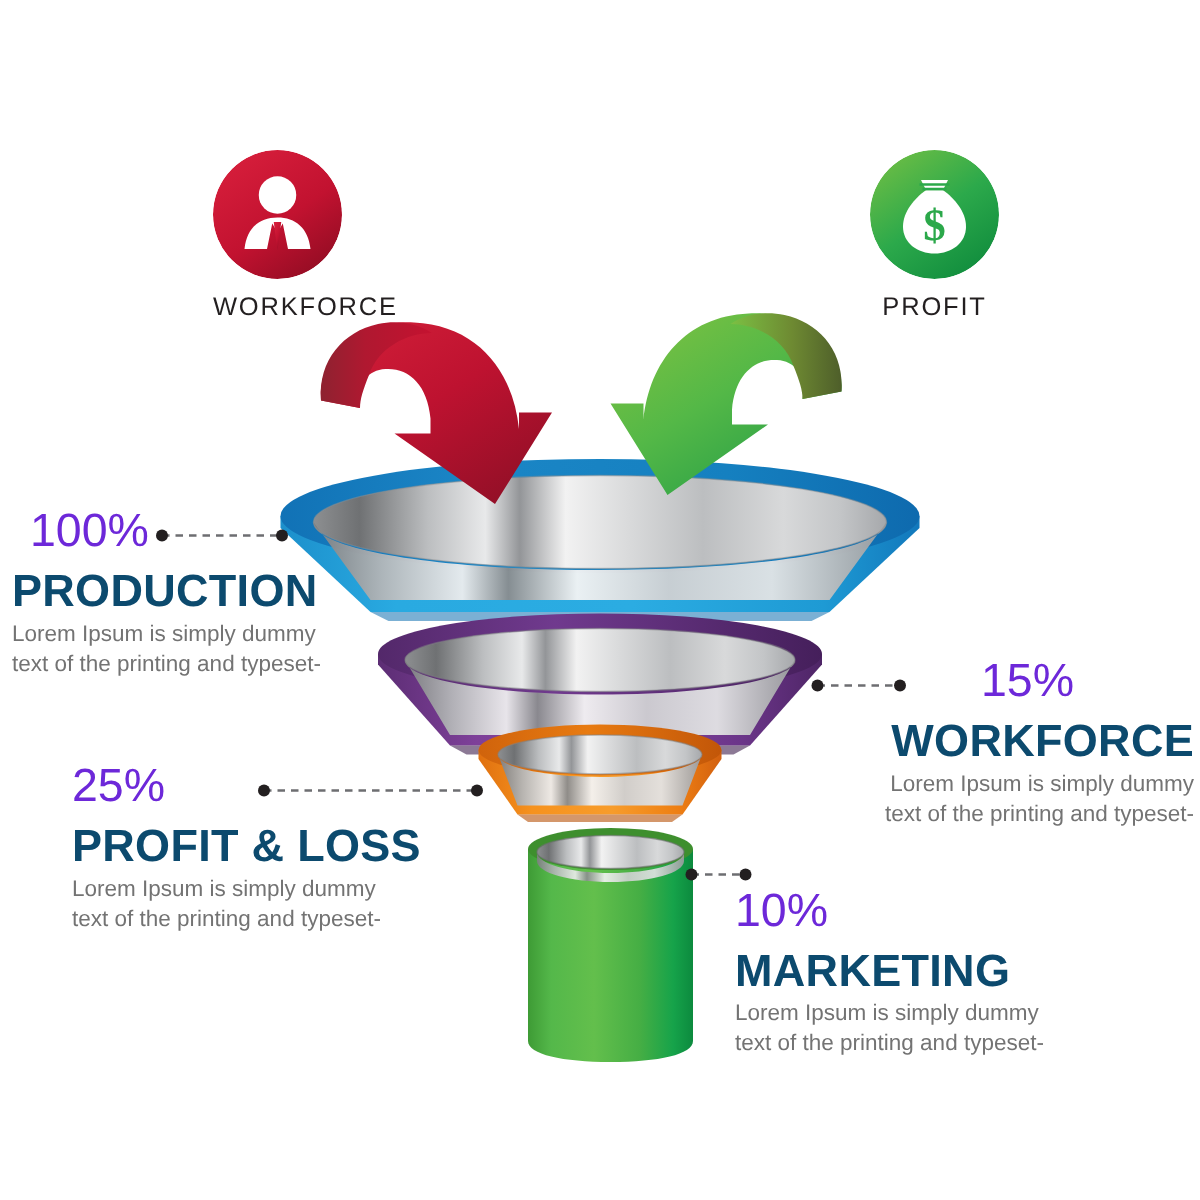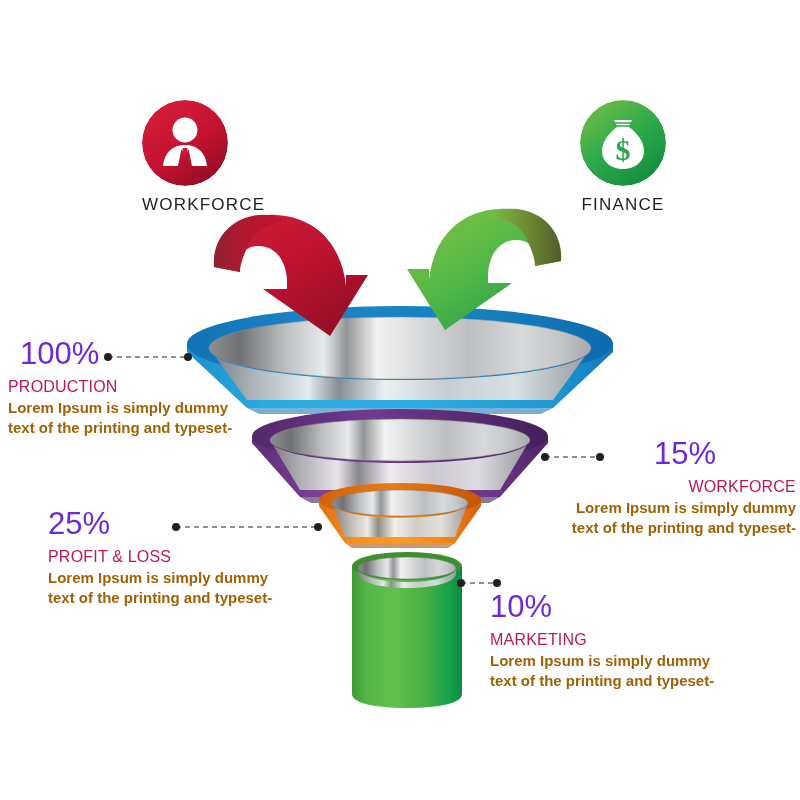--- a/index.html
+++ b/index.html
@@ -33,32 +33,32 @@
   }
   .pct {
     font-size: 31px;
     font-weight: 400;
     color: #6d28d9;
     letter-spacing: 0px;
     line-height: 1;
     white-space: nowrap;
   }
   .cat-title {
-    font-size: 16px;
-    font-weight: 400;
-    color: #be185d;
+    font-size: 30px;
+    font-weight: 700;
+    color: #0c4a6e;
     letter-spacing: 0.2px;
     line-height: 1.1;
     white-space: nowrap;
     margin-top: 9px;
   }
   .cat-desc {
     font-size: 15px;
-    font-weight: 700;
-    color: #a16207;
+    font-weight: 400;
+    color: #737373;
     line-height: 1.35;
     margin-top: 2px;
     white-space: nowrap;
   }
   .align-left { text-align: left; }
   .align-right { text-align: right; }
   .align-center { text-align: left; }
 
   
   .icon-node {
@@ -358,21 +358,21 @@
         <path d="M 37 27
                  C 30 32 22 41 22 51
                  C 22 62 31.5 69 43 69
                  C 54.5 69 64 62 64 51
                  C 64 41 56 32 49 27 Z" fill="#ffffff"></path>
         <path d="M 33 23 L 53 23" stroke="#2BA84A" stroke-width="1.6" fill="none"></path>
         <path d="M 35 26 L 51 26" stroke="#2BA84A" stroke-width="1.6" fill="none"></path>
         <text x="43" y="60" font-family="'Liberation Serif', serif" font-size="30" font-weight="bold" fill="#2BA84A" text-anchor="middle">$</text>
       </svg>
     </div>
-    <div class="icon-caption">FINANCE</div>
+    <div class="icon-caption">PROFIT</div>
   </div>
 
   <div class="label-group align-left" style="left:8px; top:338px; width:260px;">
     <div class="pct" style="margin-left:12px;">100%</div>
     <div class="cat-title">PRODUCTION</div>
     <div class="cat-desc">Lorem Ipsum is simply dummy</div>
     <div class="cat-desc" style="margin-top:0;">text of the printing and typeset-</div>
   </div>
 
   <div class="label-group align-right" style="left:520px; top:438px; width:276px;">

